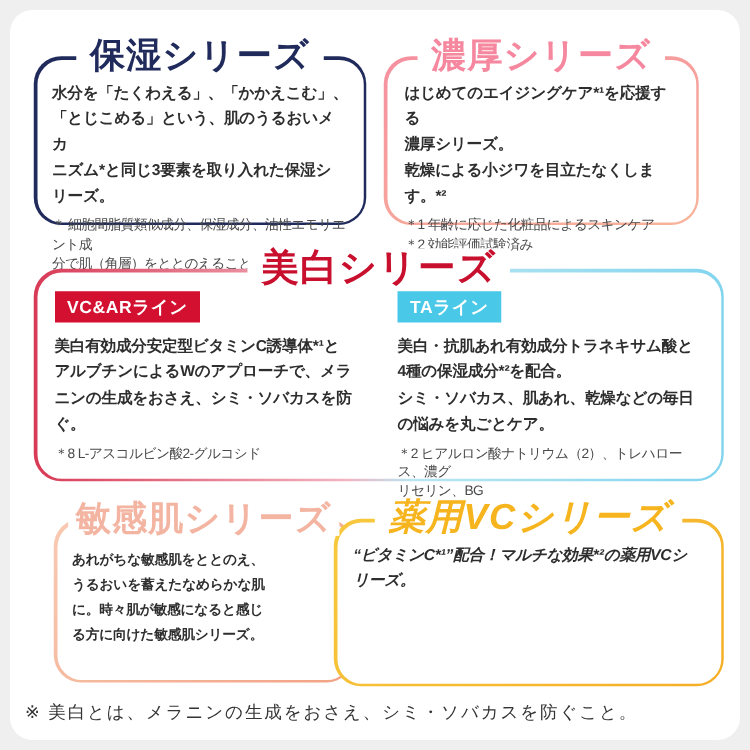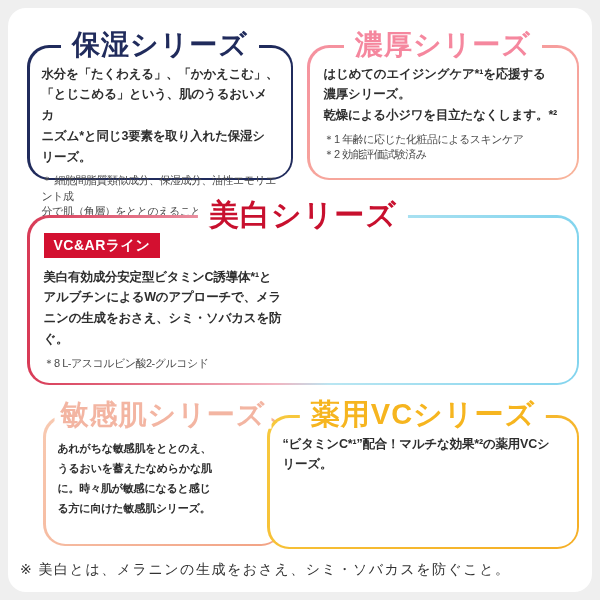--- a/index.html
+++ b/index.html
@@ -30,21 +30,21 @@
   }
   .notes{
     margin:6px 0 0 0;font-size:11px;font-weight:normal;color:#4a4a4a;
     line-height:1.4;white-space:pre-line;letter-spacing:-0.5px;
   }
   
   .box-hoshitsu{left:27px;top:45px;width:266px;height:135px;background:#202b5c;}
   .box-hoshitsu .title{font-size:28px;color:#202b5c;}
   .box-hoshitsu .inner{padding:16px 12px 0 12px;}
   
-  .box-noko{left:307px;top:45px;width:272px;height:135px;
+  .box-noko{left:307px;top:45px;width:252px;height:135px;
     background:linear-gradient(160deg,#f5909f,#f8b49a);}
   .box-noko .title{font-size:28px;color:#f5879e;}
   .box-noko .inner{padding:16px 12px 0 14px;}
   
   .box-bihaku{left:27px;top:215px;width:552px;height:170px;
     background:linear-gradient(90deg,#d83a56 0%,#f2b4c0 45%,#b9e6f2 55%,#82d4ee 100%);}
   .box-bihaku .title{font-size:30px;color:#c8102e;}
   .box-bihaku .inner{padding:15px 16px 0 14px;display:flex;gap:32px;}
   .col{flex:1;min-width:0;}
   .badge{
@@ -54,21 +54,21 @@
   .badge-red{background:#d31030;}
   .badge-cyan{background:#49c8e8;}
   
   .box-binkan{left:43px;top:415px;width:240px;height:131px;
     background:linear-gradient(135deg,#f8cab2,#f2a284);}
   .box-binkan .title{font-size:28px;color:#f3b5a2;padding:0 6px;}
   .box-binkan .inner{padding:20px 12px 0 12px;}
   .box-binkan .body{font-size:11px;line-height:1.82;}
   
   .box-yakuyo{left:267px;top:415px;width:312px;height:134px;
-    background:linear-gradient(135deg,#f7c93e,#f5ae25);}
+    background:linear-gradient(135deg,#f7c93e,#f5ae25);font-style:italic;}
   .box-yakuyo .title{font-size:29px;color:#f6b51f;}
   .box-yakuyo .inner{padding:16px 12px 0 13px;}
   .box-yakuyo .notes{font-size:9.5px;margin-top:5px;}
   
   .footer{
     position:absolute;left:20px;top:561px;width:565px;margin:0;
     font-size:14px;color:#333;letter-spacing:1.5px;font-weight:500;
   }
 </style>
 </head>
@@ -103,20 +103,29 @@
   <h2 class="title">美白シリーズ</h2>
   <div class="inner">
     <div class="col">
       <span class="badge badge-red">VC&amp;ARライン</span>
       <p class="body">美白有効成分安定型ビタミンC誘導体*¹と
 アルブチンによるWのアプローチで、メラ
 ニンの生成をおさえ、シミ・ソバカスを防
 ぐ。</p>
       <p class="notes">＊8 L-アスコルビン酸2-グルコシド</p>
     </div>
+    <div class="col">
+      <span class="badge badge-cyan">TAライン</span>
+      <p class="body">美白・抗肌あれ有効成分トラネキサム酸と
+4種の保湿成分*²を配合。
+シミ・ソバカス、肌あれ、乾燥などの毎日
+の悩みを丸ごとケア。</p>
+      <p class="notes">＊2 ヒアルロン酸ナトリウム（2）、トレハロース、濃グ
+リセリン、BG</p>
+    </div>
   </div>
 </section>
 
 <section class="box box-binkan">
   <h2 class="title">敏感肌シリーズ</h2>
   <div class="inner">
     <p class="body">あれがちな敏感肌をととのえ、
 うるおいを蓄えたなめらかな肌
 に。時々肌が敏感になると感じ
 る方に向けた敏感肌シリーズ。</p>

